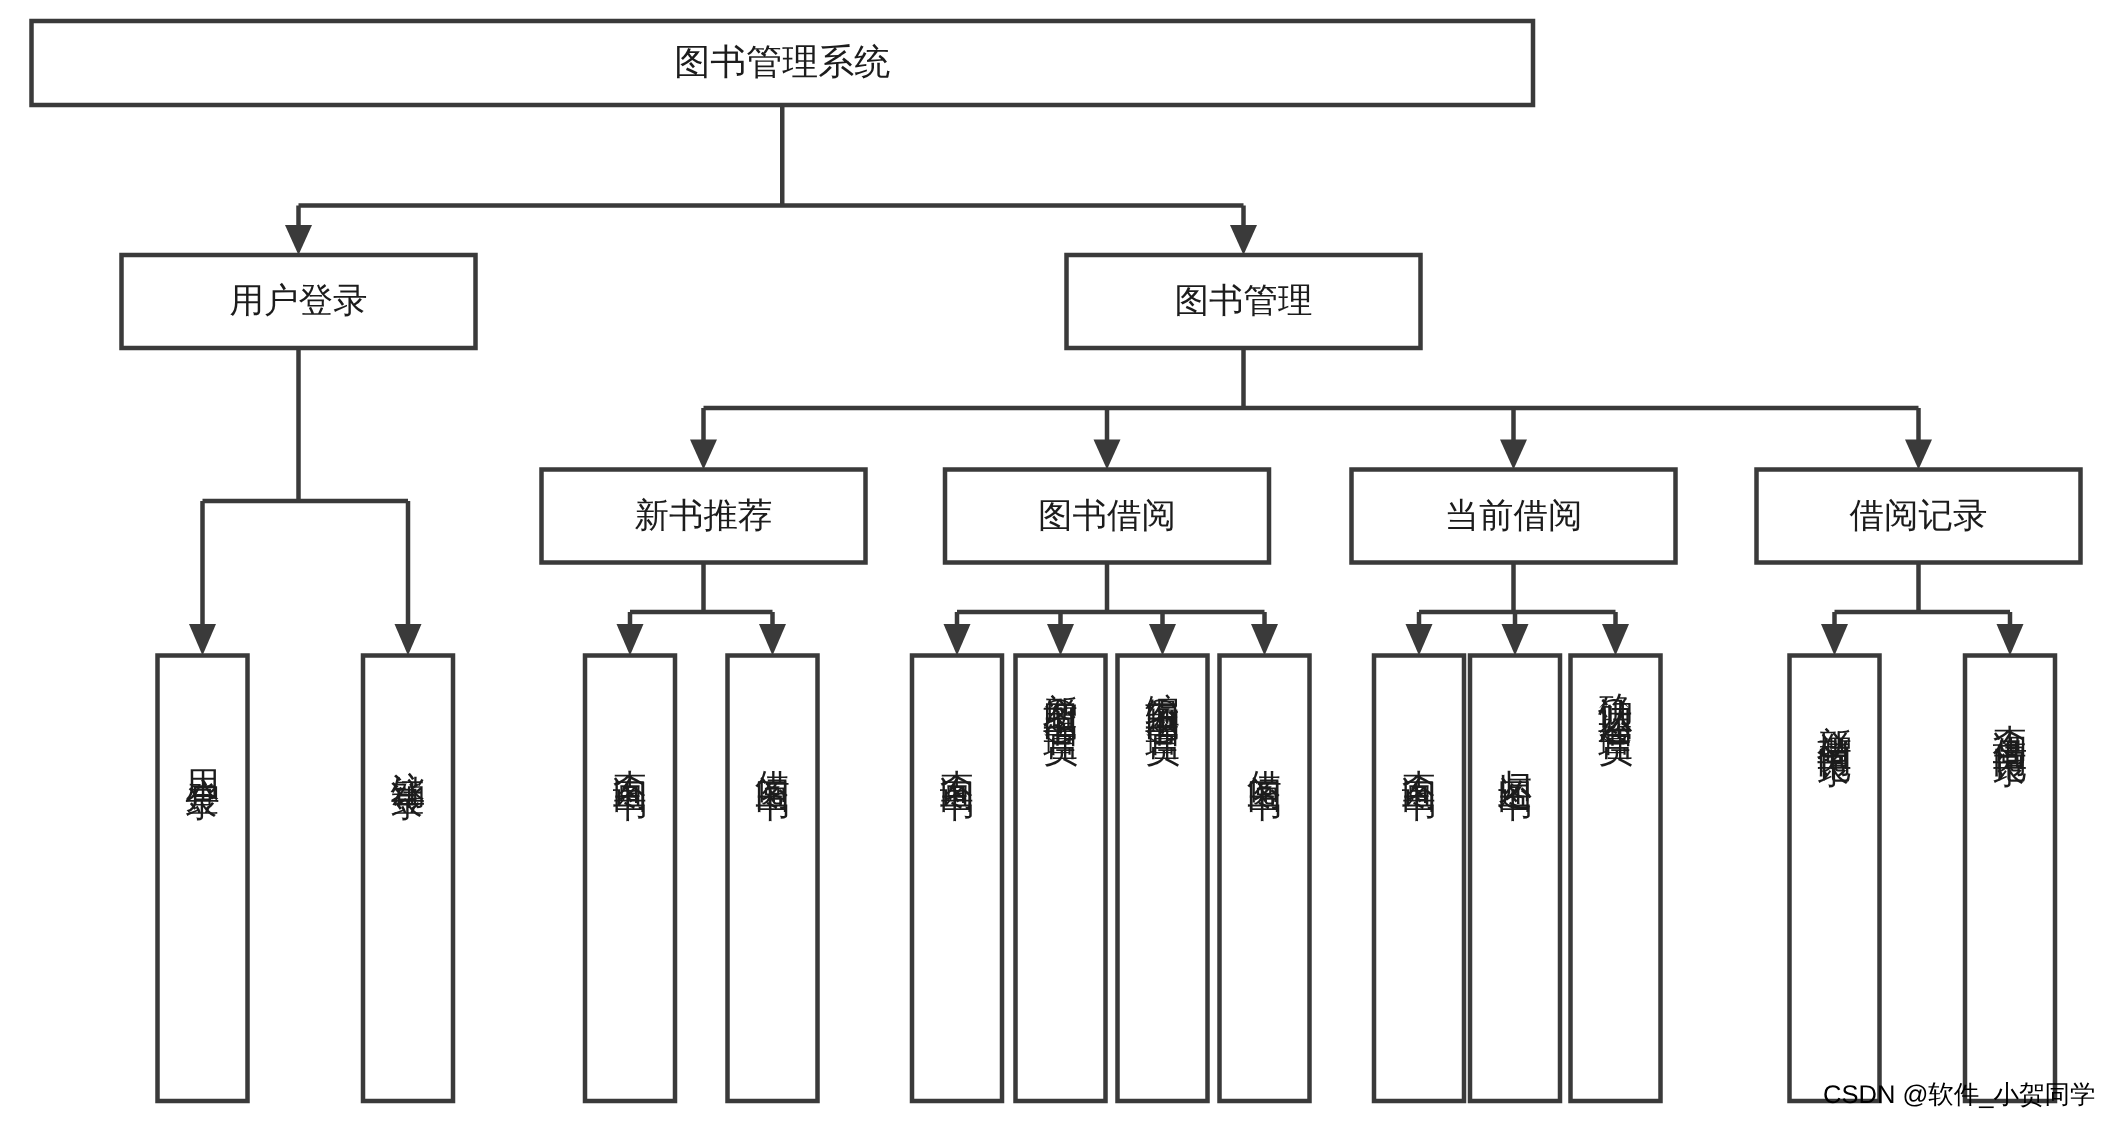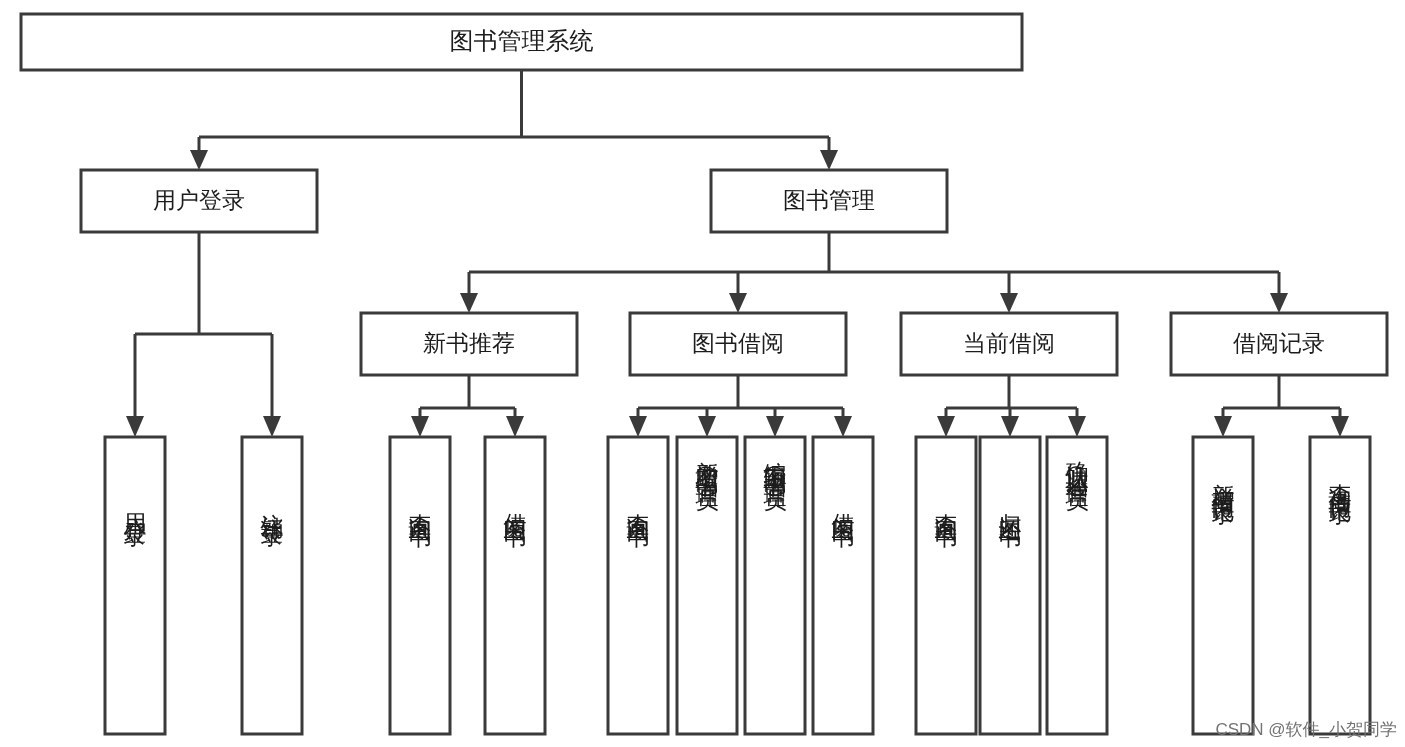--- a/index.html
+++ b/index.html
@@ -57,21 +57,21 @@
     color: #1c1c1c;
     letter-spacing: 4px;
     white-space: nowrap;
   }
   .watermark {
     position: absolute;
     right: 8px;
     bottom: 6px;
     font-family: "Liberation Sans", "DejaVu Sans", sans-serif;
     font-size: 17px;
-    color: #737373;
+    color: #000000;
     white-space: nowrap;
   }
 </style>
 </head>
 <body>
 
 <div id="stage">
 
   <svg id="diagram" width="1405" height="747" viewBox="0 0 1405 747">
 

